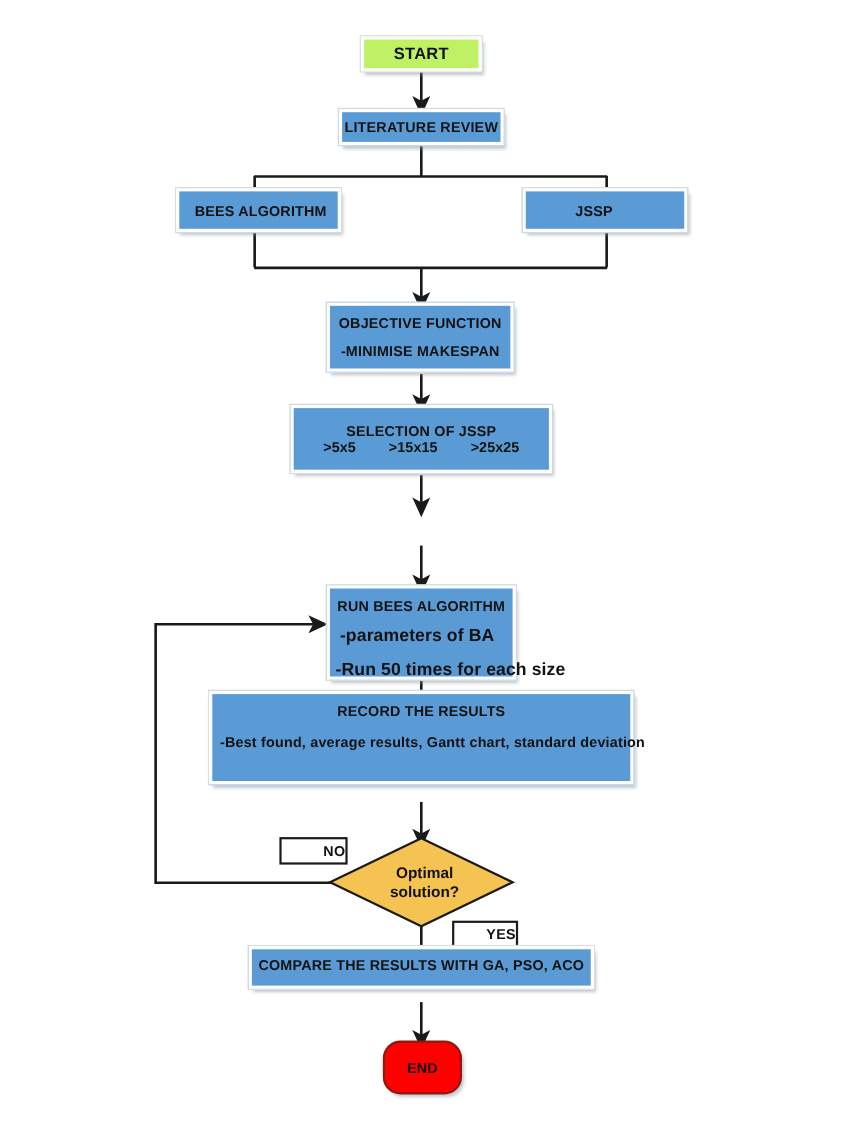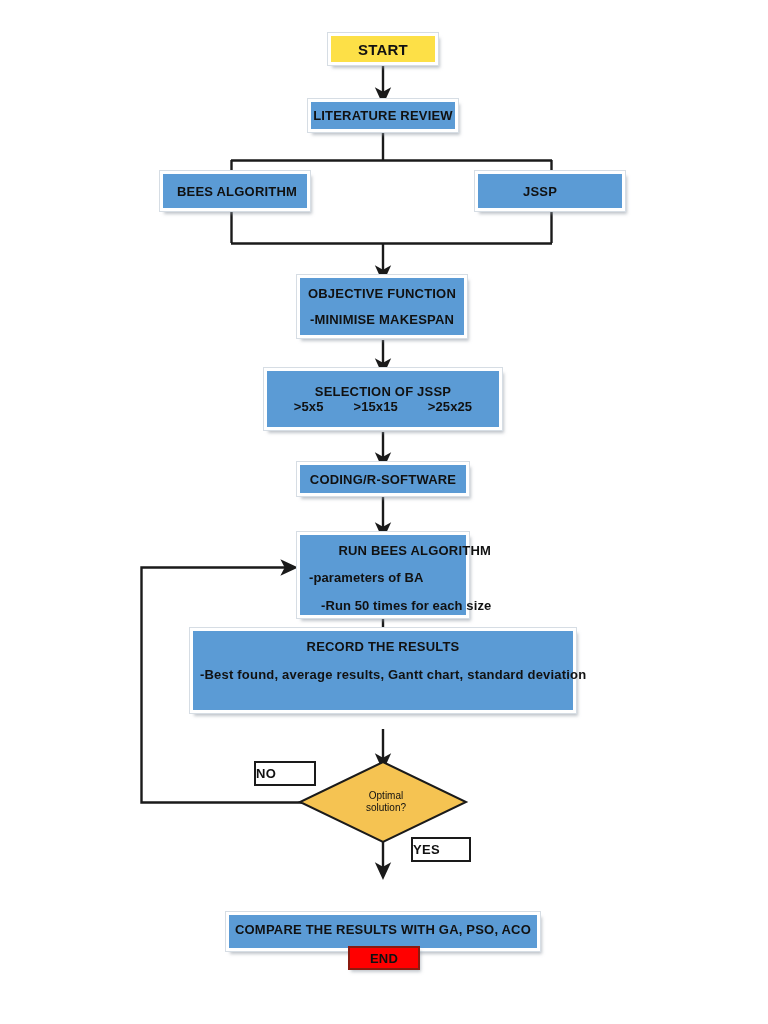--- a/index.html
+++ b/index.html
@@ -40,68 +40,68 @@
     font-weight: bold;
     letter-spacing: 0.1px;
   }
   
   .proc {
     background: #5b9bd5;
     border: 3px solid #ffffff;
     box-shadow: 0 0 0 1px #d6dde4, 3px 4px 3px -1px rgba(140,150,160,0.55);
   }
   .start-box {
-    background: #fde047;
+    background: #bef264;
     border: 3px solid #ffffff;
     box-shadow: 0 0 0 1px #d6dde4, 3px 4px 3px -1px rgba(140,150,160,0.55);
     justify-content: center;
   }
   .end-box {
     background: #ff0000;
     border: 2px solid #8b1a0f;
     box-shadow: 2px 3px 3px -1px rgba(140,150,160,0.5);
     justify-content: center;
   }
   .label-box {
     position: absolute;
     box-sizing: border-box;
     background: #ffffff;
     border: 2px solid #1a1a1a;
     display: flex;
     align-items: center;
-    justify-content: flex-start;
+    justify-content: flex-end;
     font-weight: bold;
     color: #111111;
     font-size: 13px;
     letter-spacing: 0.3px;
   }
   .diamond-wrap {
     position: absolute;
     display: flex;
     align-items: center;
     justify-content: center;
   }
   .diamond-text {
     position: relative;
     z-index: 2;
-    font-weight: normal;
-    font-size: 10px;
+    font-weight: bold;
+    font-size: 14px;
     line-height: 1.22;
     color: #111111;
     text-align: center;
     padding-left: 6px;
   }
   .title-line {
     font-size: 13px;
     font-weight: bold;
     letter-spacing: 0.2px;
     white-space: nowrap;
   }
   .sub-line {
-    font-size: 13px;
+    font-size: 16px;
     font-weight: bold;
     white-space: nowrap;
   }
   .row-line {
     display: flex;
     font-size: 13px;
     font-weight: bold;
     white-space: nowrap;
   }
   .row-line span { display: inline-block; }
@@ -174,28 +174,25 @@
 
   <div class="node proc" style="left:264px; top:368px; width:238px; height:62px; justify-content:center; gap:0;">
     <span class="title-line">SELECTION OF JSSP</span>
     <span class="row-line">
       <span style="margin-right:30px;">&gt;5x5</span>
       <span style="margin-right:30px;">&gt;15x15</span>
       <span>&gt;25x25</span>
     </span>
   </div>
 
-  <div class="node proc" style="left:297px; top:462px; width:172px; height:34px; justify-content:center;">
-    <span class="title-line">CODING/R-SOFTWARE</span>
-  </div>
 
   <div class="node proc" style="left:297px; top:532px; width:172px; height:86px; justify-content:flex-start; align-items:stretch; padding:8px 0 0 0;">
-    <span class="title-line" style="text-align:right; width:100%;padding-left:25px;">RUN BEES ALGORITHM</span>
+    <span class="title-line" style="text-align:center; width:100%;">RUN BEES ALGORITHM</span>
     <span class="sub-line" style="text-align:left; padding-left:9px; margin-top:12px;">-parameters of BA</span>
-    <span class="sub-line" style="text-align:left; padding-left:21px; margin-top:13px;">-Run 50 times for each size</span>
+    <span class="sub-line" style="text-align:left; padding-left:5px; margin-top:13px;">-Run 50 times for each size</span>
   </div>
 
   <div class="node proc" style="left:190px; top:628px; width:386px; height:85px; justify-content:flex-start; align-items:stretch; padding:8px 0 0 0;">
     <span class="title-line" style="text-align:center; width:100%;">RECORD THE RESULTS</span>
     <span class="title-line" style="text-align:left; padding-left:7px; margin-top:13px;">-Best found, average results, Gantt chart, standard deviation</span>
   </div>
 
   <div class="diamond-wrap" style="left:300px; top:762px; width:166px; height:80px;">
     <span class="diamond-text">
       <span style="display:block;">Optimal</span>
@@ -204,21 +201,21 @@
   </div>
 
   <div class="label-box" style="left:254px; top:761px; width:62px; height:25px;">
     <span>NO</span>
   </div>
 
   <div class="label-box" style="left:411px; top:837px; width:60px; height:25px;">
     <span>YES</span>
   </div>
 
-  <div class="node proc" style="left:226px; top:912px; width:314px; height:39px; justify-content:flex-start; padding-top:7px;text-align:center;">
+  <div class="node proc" style="left:226px; top:860px; width:314px; height:39px; justify-content:flex-start; padding-top:7px;text-align:center;">
     <span class="title-line">COMPARE THE RESULTS WITH GA, PSO, ACO</span>
   </div>
 
-  <div class="node end-box" style="left:348px; top:946px; width:72px; height:24px;">
+  <div class="node end-box" style="left:348px; top:946px; width:72px; height:49px;border-radius:16px;">
     <span class="title-line" style="font-size:13px;">END</span>
   </div>
 
 </div>
 
 </body></html>

